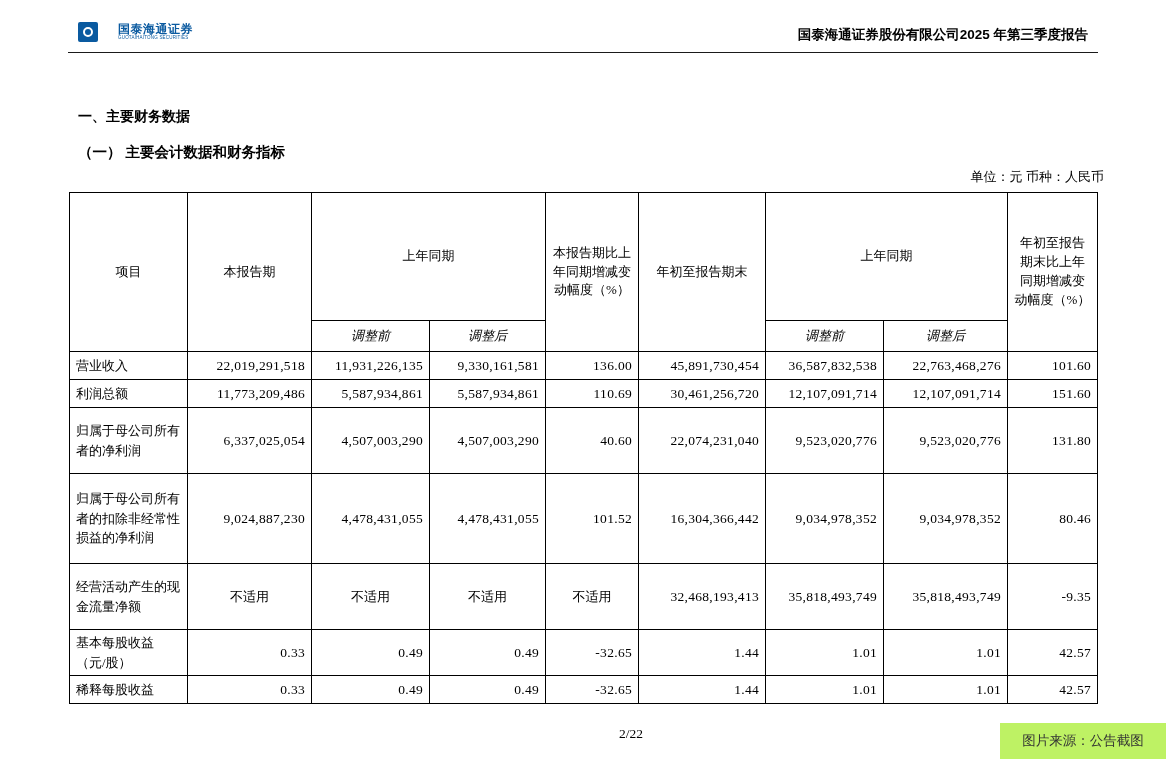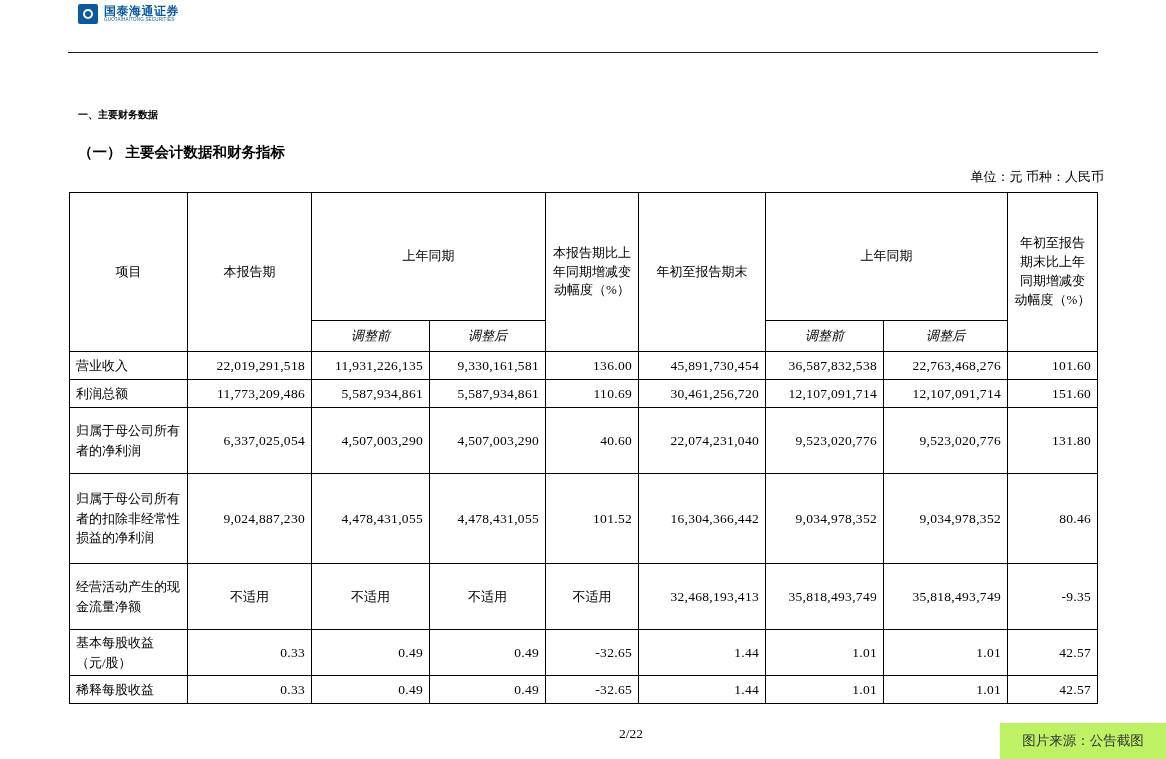--- a/index.html
+++ b/index.html
@@ -27,24 +27,24 @@
   .header-rule {
     position: absolute;
     left: 68px;
     right: 68px;
     top: 52px;
     border-bottom: 1px solid #1a1a1a;
   }
   .logo {
     position: absolute;
     left: 78px;
-    top: 4px;
+    top: 22px;
     display: flex;
     align-items: center;
-    gap: 6px;
+    gap: 20px;
   }
   .logo-mark {
     width: 20px;
     height: 20px;
     background: #0a5aa0;
     border-radius: 2px;
     position: relative;
     flex: none;
   }
   .logo-mark::before {
@@ -92,21 +92,21 @@
     position: absolute;
     left: 0;
     top: 0;
     width: 1166px;
   }
   .section-title {
     position: absolute;
     left: 78px;
     top: 108px;
     font-family: "Liberation Sans", sans-serif;
-    font-size: 10px;
+    font-size: 14px;
     font-weight: bold;
   }
   .sub-title {
     position: absolute;
     left: 78px;
     top: 143px;
     font-family: "Liberation Sans", sans-serif;
     font-size: 14.5px;
     font-weight: bold;
   }
@@ -207,20 +207,21 @@
 <body>
 
 <div class="page-header">
   <div class="logo">
     <div class="logo-mark"></div>
     <div class="logo-text">
       <span class="logo-cn">国泰海通证券</span>
       <span class="logo-en">GUOTAIHAITONG SECURITIES</span>
     </div>
   </div>
+  <div class="header-title">国泰海通证券股份有限公司2025 年第三季度报告</div>
   <div class="header-rule"></div>
 </div>
 
 <div class="content">
 
   <div class="section-title">一、主要财务数据</div>
   <div class="sub-title">（一） 主要会计数据和财务指标</div>
   <div class="unit-line">单位：元  币种：人民币</div>
 
   <table class="fin">

